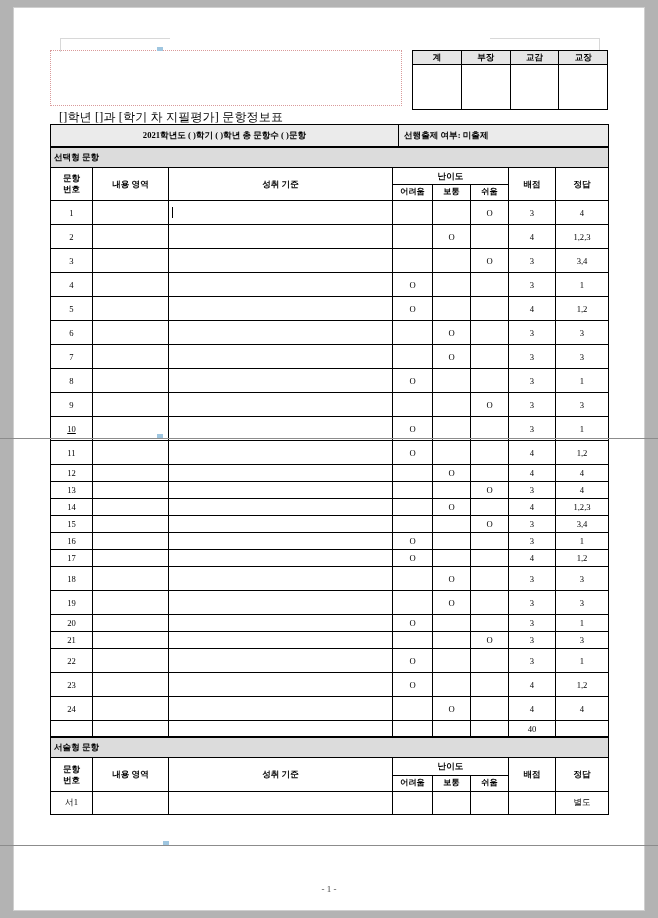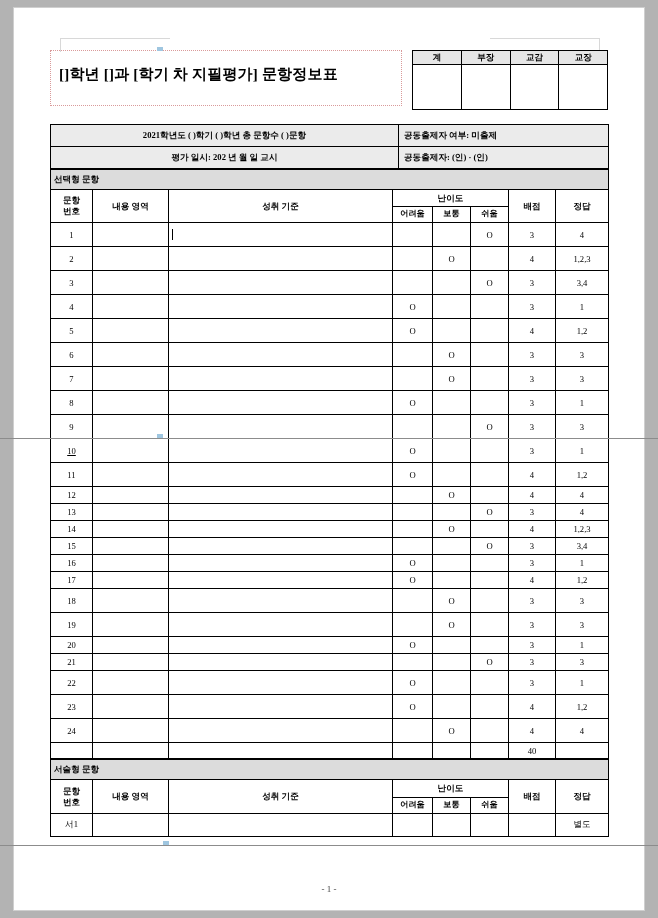--- a/index.html
+++ b/index.html
@@ -45,25 +45,26 @@
     height: 74px;
   }
   .title-box {
     border: 1px dotted #d99a9a;
     padding: 14px 6px 10px 8px;
     width: 352px;
     box-sizing: border-box;
     height: 56px;
   }
   .doc-title {
-    font-size: 15px;
-    font-weight: bold;
+    font-size: 12px;
+    font-weight: normal;
     letter-spacing: 0.2px;
     white-space: nowrap;
     color: #000;
+    margin-top: 44px;
   }
   .approve-table {
     border-collapse: collapse;
     width: 196px;
     table-layout: fixed;
   }
   .approve-table th, .approve-table td {
     border: 1px solid #000;
     font-size: 8.5px;
     text-align: center;
@@ -193,25 +194,21 @@
     </div>
 
     <table class="grid info">
       <colgroup>
         <col style="width:348px">
         <col style="width:210px">
       </colgroup>
       <tbody>
           <tr>
         <td class="c">2021학년도  ( )학기   ( )학년      총 문항수 (  )문항</td>
-        <td class="l">공동출제자 여부: 미출제</td>
-      </tr>
-      <tr>
-        <td class="c">평가 일시: 202 년  월  일  교시</td>
-        <td class="l">공동출제자: (인) · (인)</td>
+        <td class="l">선행출제 여부: 미출제</td>
       </tr>
     </tbody>
       </table>
 
     <table class="grid">
       <colgroup>
         <col style="width:42px">
         <col style="width:76px">
         <col style="width:224px">
         <col style="width:40px">

